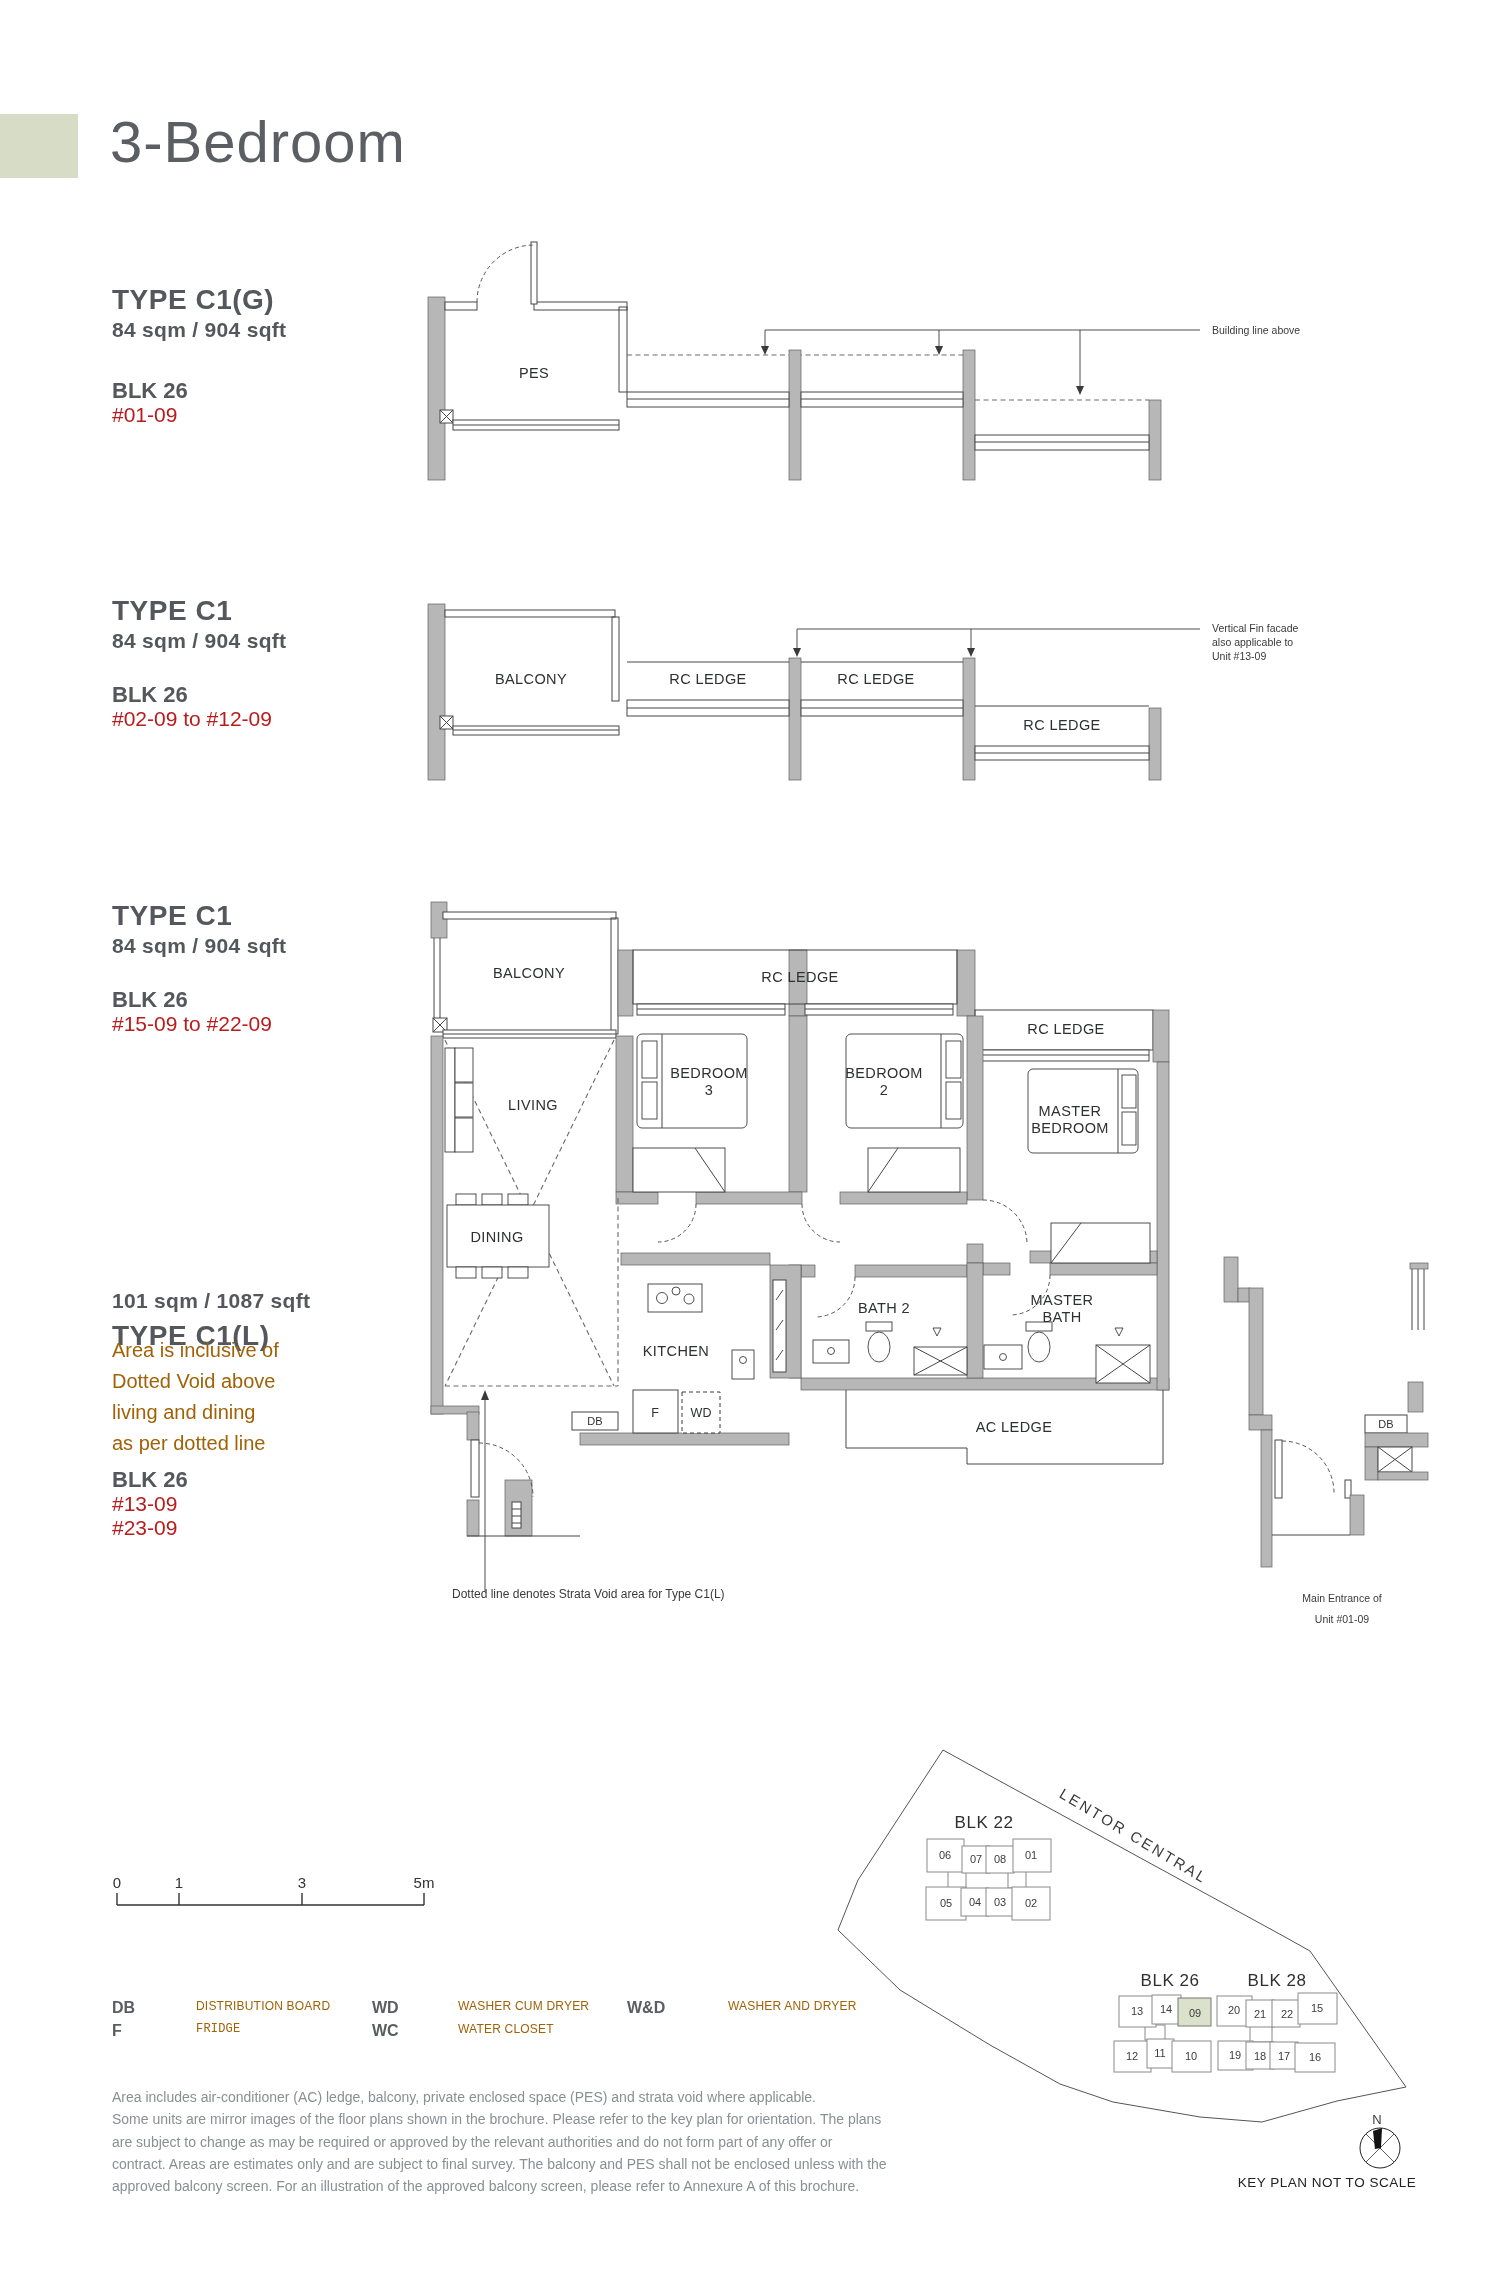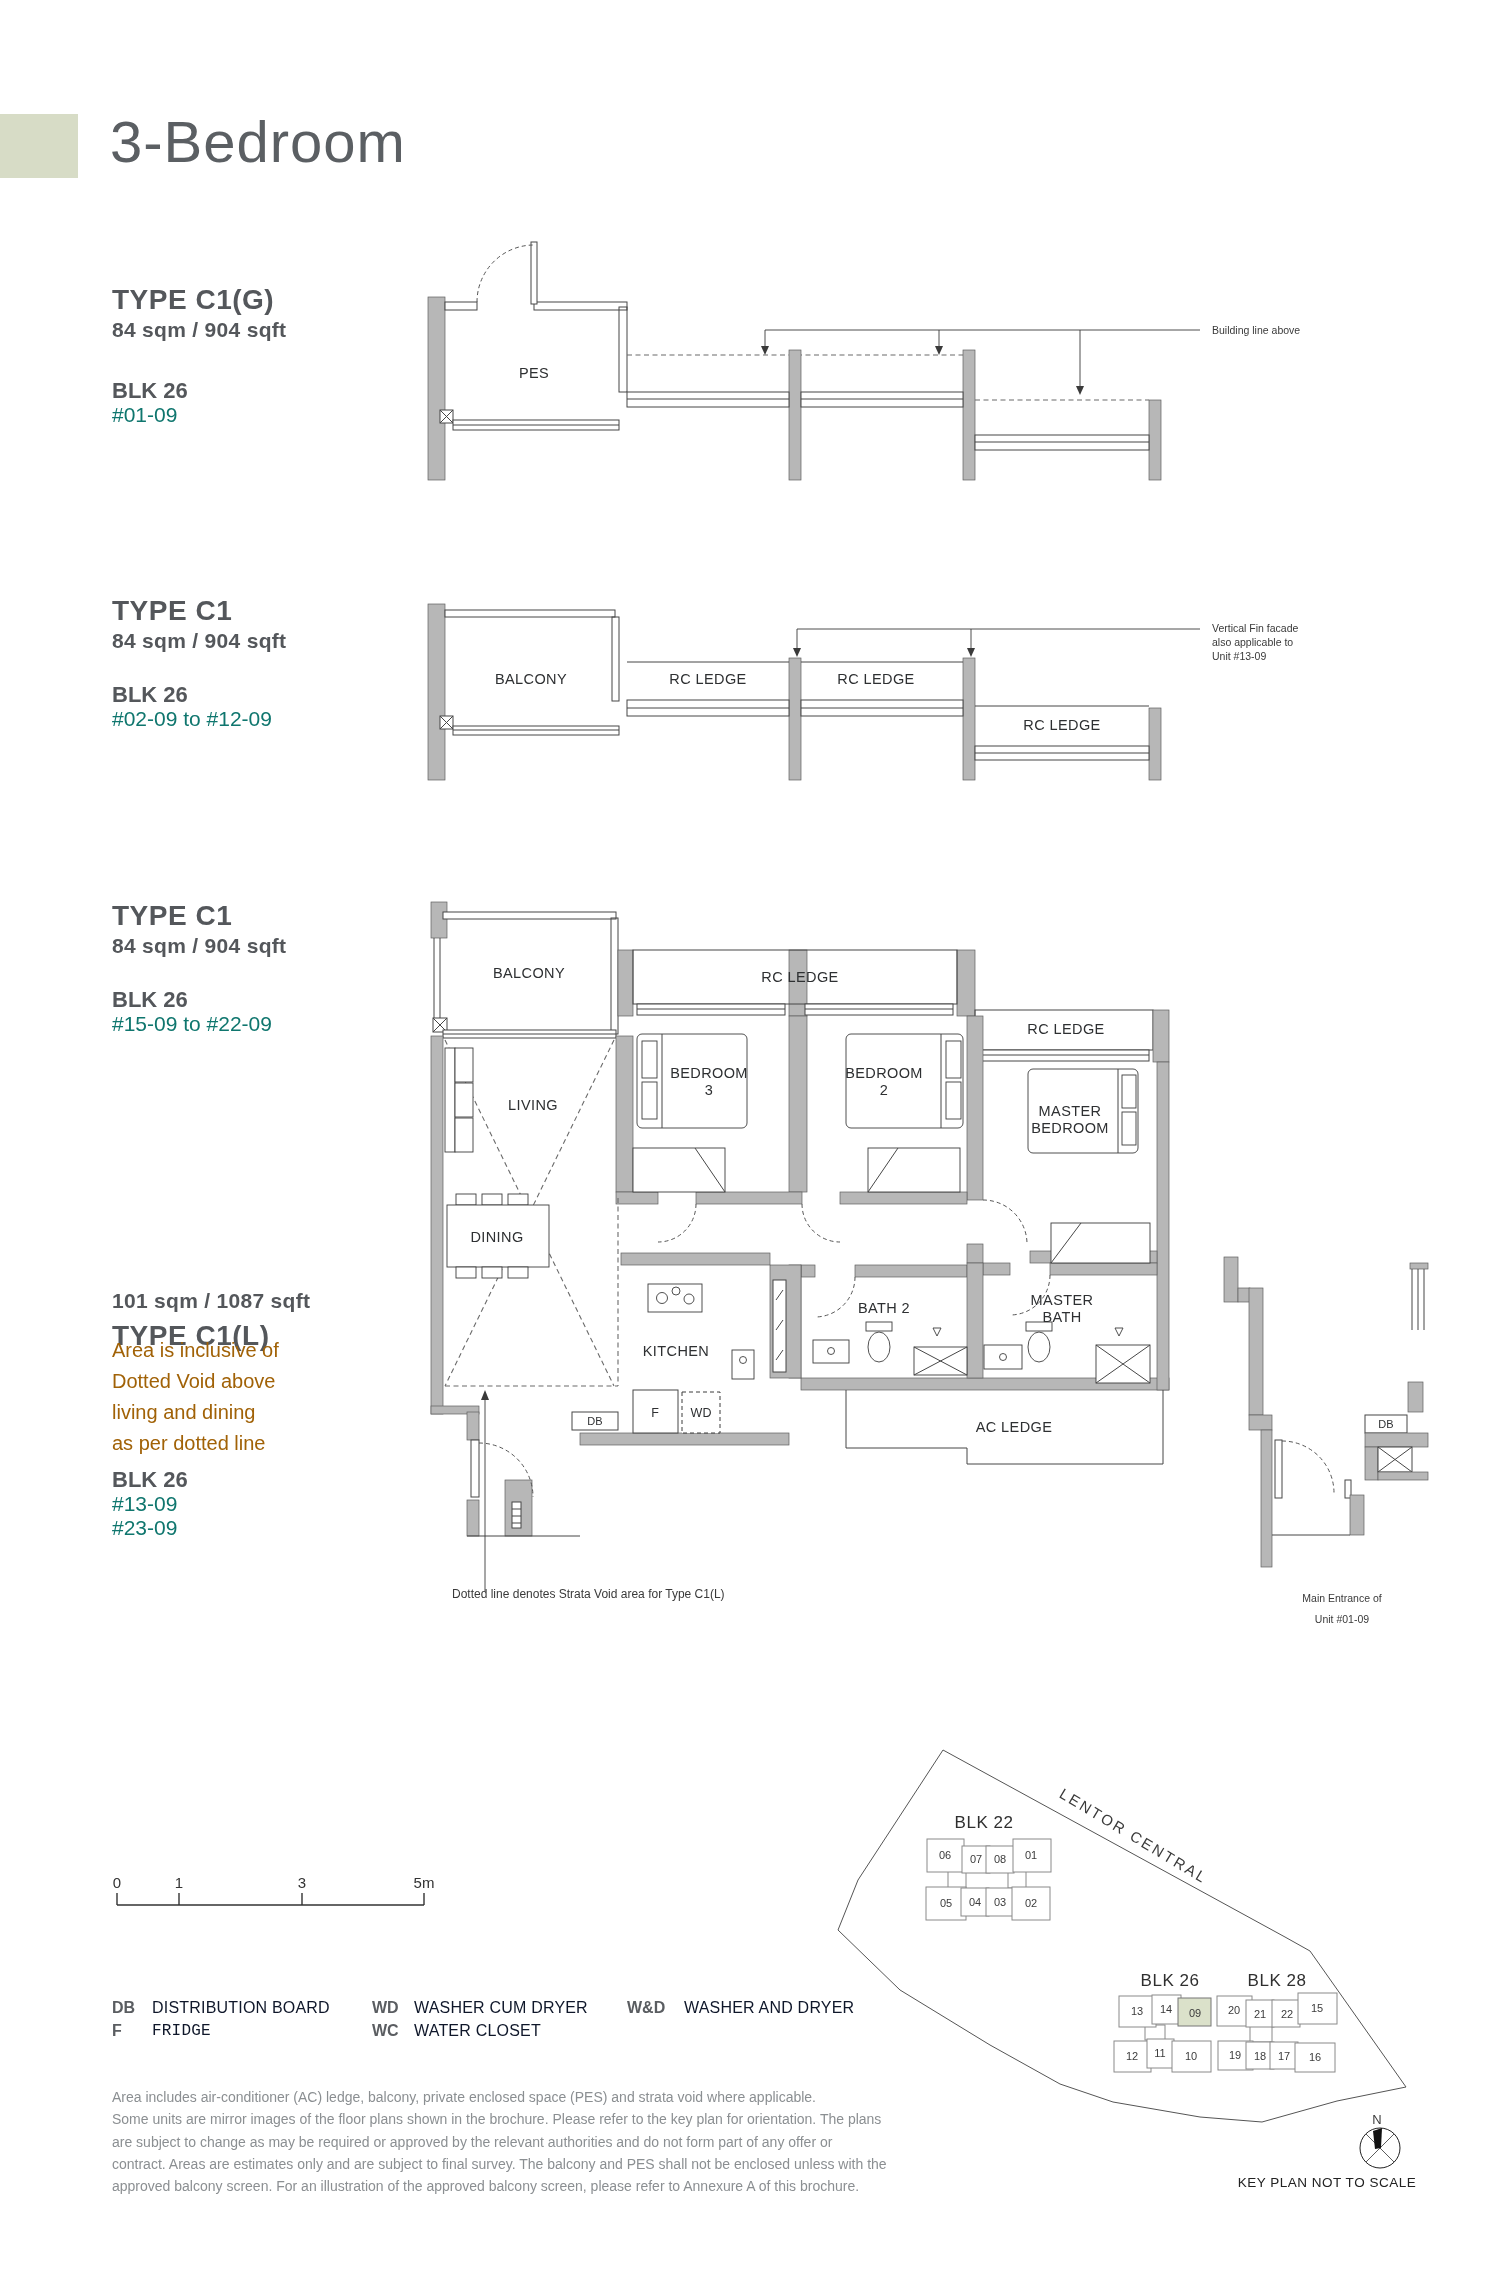--- a/index.html
+++ b/index.html
@@ -4,24 +4,24 @@
 <style>
   html,body{margin:0;padding:0;background:#fff;}
   .page{position:relative;width:1487px;height:2275px;background:#ffffff;overflow:hidden;
         font-family:"Liberation Sans",sans-serif;padding-left:8px;}
   .abs{position:absolute;}
   .accent-square{left:0;top:114px;width:78px;height:64px;background:#d7dcc6;}
   .page-title{left:110px;top:108px;font-size:58px;color:#5b5f63;letter-spacing:1px;font-weight:400;}
   .typehead{font-size:28px;font-weight:700;color:#54575b;letter-spacing:.5px;}
   .typearea{font-size:21px;font-weight:700;color:#54575b;letter-spacing:.3px;}
   .blk{font-size:22px;font-weight:700;color:#54575b;}
-  .units{font-size:21px;font-weight:400;color:#0f766e;}
+  .units{font-size:21px;font-weight:400;color:#b91c1c;}
   .para{font-size:20px;color:#a16207;line-height:31px;}
   .legend-abbr{font-size:16px;font-weight:700;color:#5a5d61;}
-  .legend-label{font-size:16px;color:#0f172a;letter-spacing:.2px;}
+  .legend-label{font-size:12px;color:#a16207;letter-spacing:.2px;margin-left:44px;}
   .disclaimer{font-size:14px;color:#8b8f92;line-height:22.3px;}
   svg{position:absolute;overflow:visible;}
   svg text{font-family:"Liberation Sans",sans-serif;}
   .rlabel{font-size:14.5px;fill:#2e3032;text-anchor:middle;letter-spacing:.4px;}
   .small-label{font-size:12.5px;fill:#2e3032;text-anchor:middle;}
   .tinytext{font-size:10.5px;fill:#3a3a3a;}
   .note-text{font-size:12px;fill:#3a3a3a;}
   .wall{fill:#b7b7b7;stroke:#606060;stroke-width:.7;}
   .thin{fill:none;stroke:#474747;stroke-width:1;}
   .thinw{fill:#fff;stroke:#474747;stroke-width:1;}

